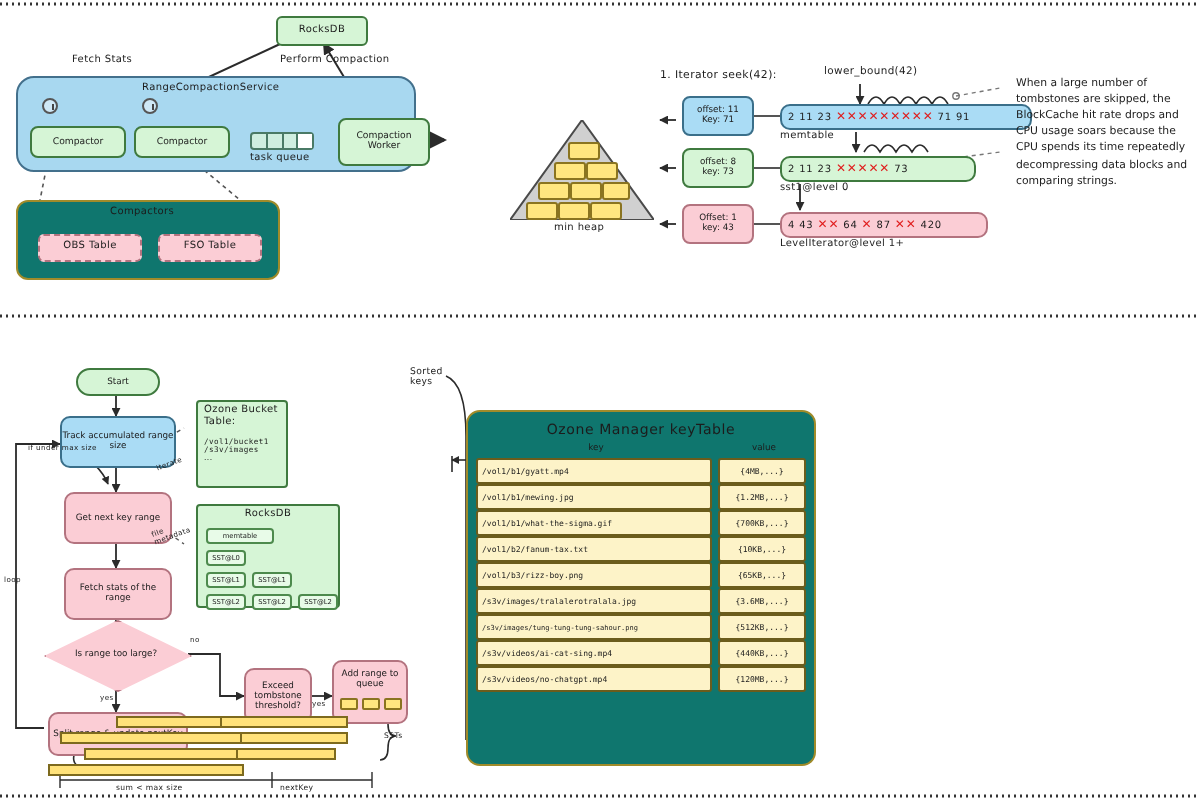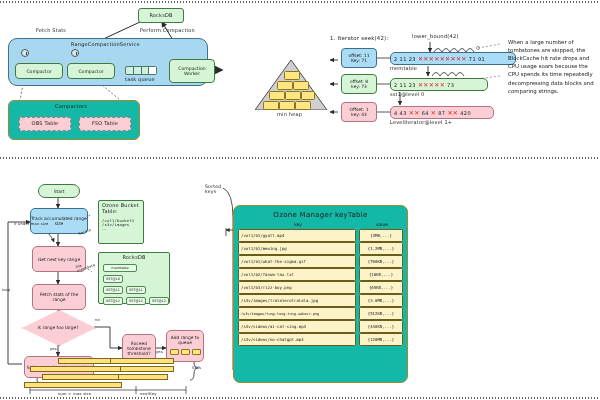--- a/index.html
+++ b/index.html
@@ -11,21 +11,21 @@
   .abs{position:absolute;box-sizing:border-box;}
   .ctr{display:flex;align-items:center;justify-content:center;text-align:center;}
   .lbl{font-size:5px;line-height:1.15;letter-spacing:.2px;}
   svg.ov{position:absolute;left:0;top:0;width:600px;height:400px;pointer-events:none;}
 
   
   .box{border:1px solid #3d3d3d;border-radius:3px;}
   .green{background:#d6f5d6;border-color:#3f7a3f;}
   .blue{background:#aadcf5;border-color:#3a6f8a;}
   .bluefill{background:#a8d8f0;border-color:#43708c;}
-  .yellow{background:#14b8a6;border-color:#a08b2a;}
+  .yellow{background:#0f766e;border-color:#a08b2a;}
   .pink{background:#fbcdd5;border-color:#b3737f;}
   .pinkdash{background:#fbcdd5;border:1px dashed #b3737f;}
 
   
   #svc{left:8px;top:38px;width:200px;height:48px;border-radius:9px;}
   .comp-node{height:16px;border-radius:4px;font-size:4.6px;}
   .clock{width:8px;height:8px;border-radius:50%;border:1px solid #555;background:#cfe9f7;}
   .clock:after{content:"";position:absolute;left:3.5px;top:1.5px;width:1px;height:3px;background:#444;}
   #taskq{width:32px;height:9px;background:#cfeee0;border:1px solid #4a7a66;border-radius:2px;
          display:flex;}

